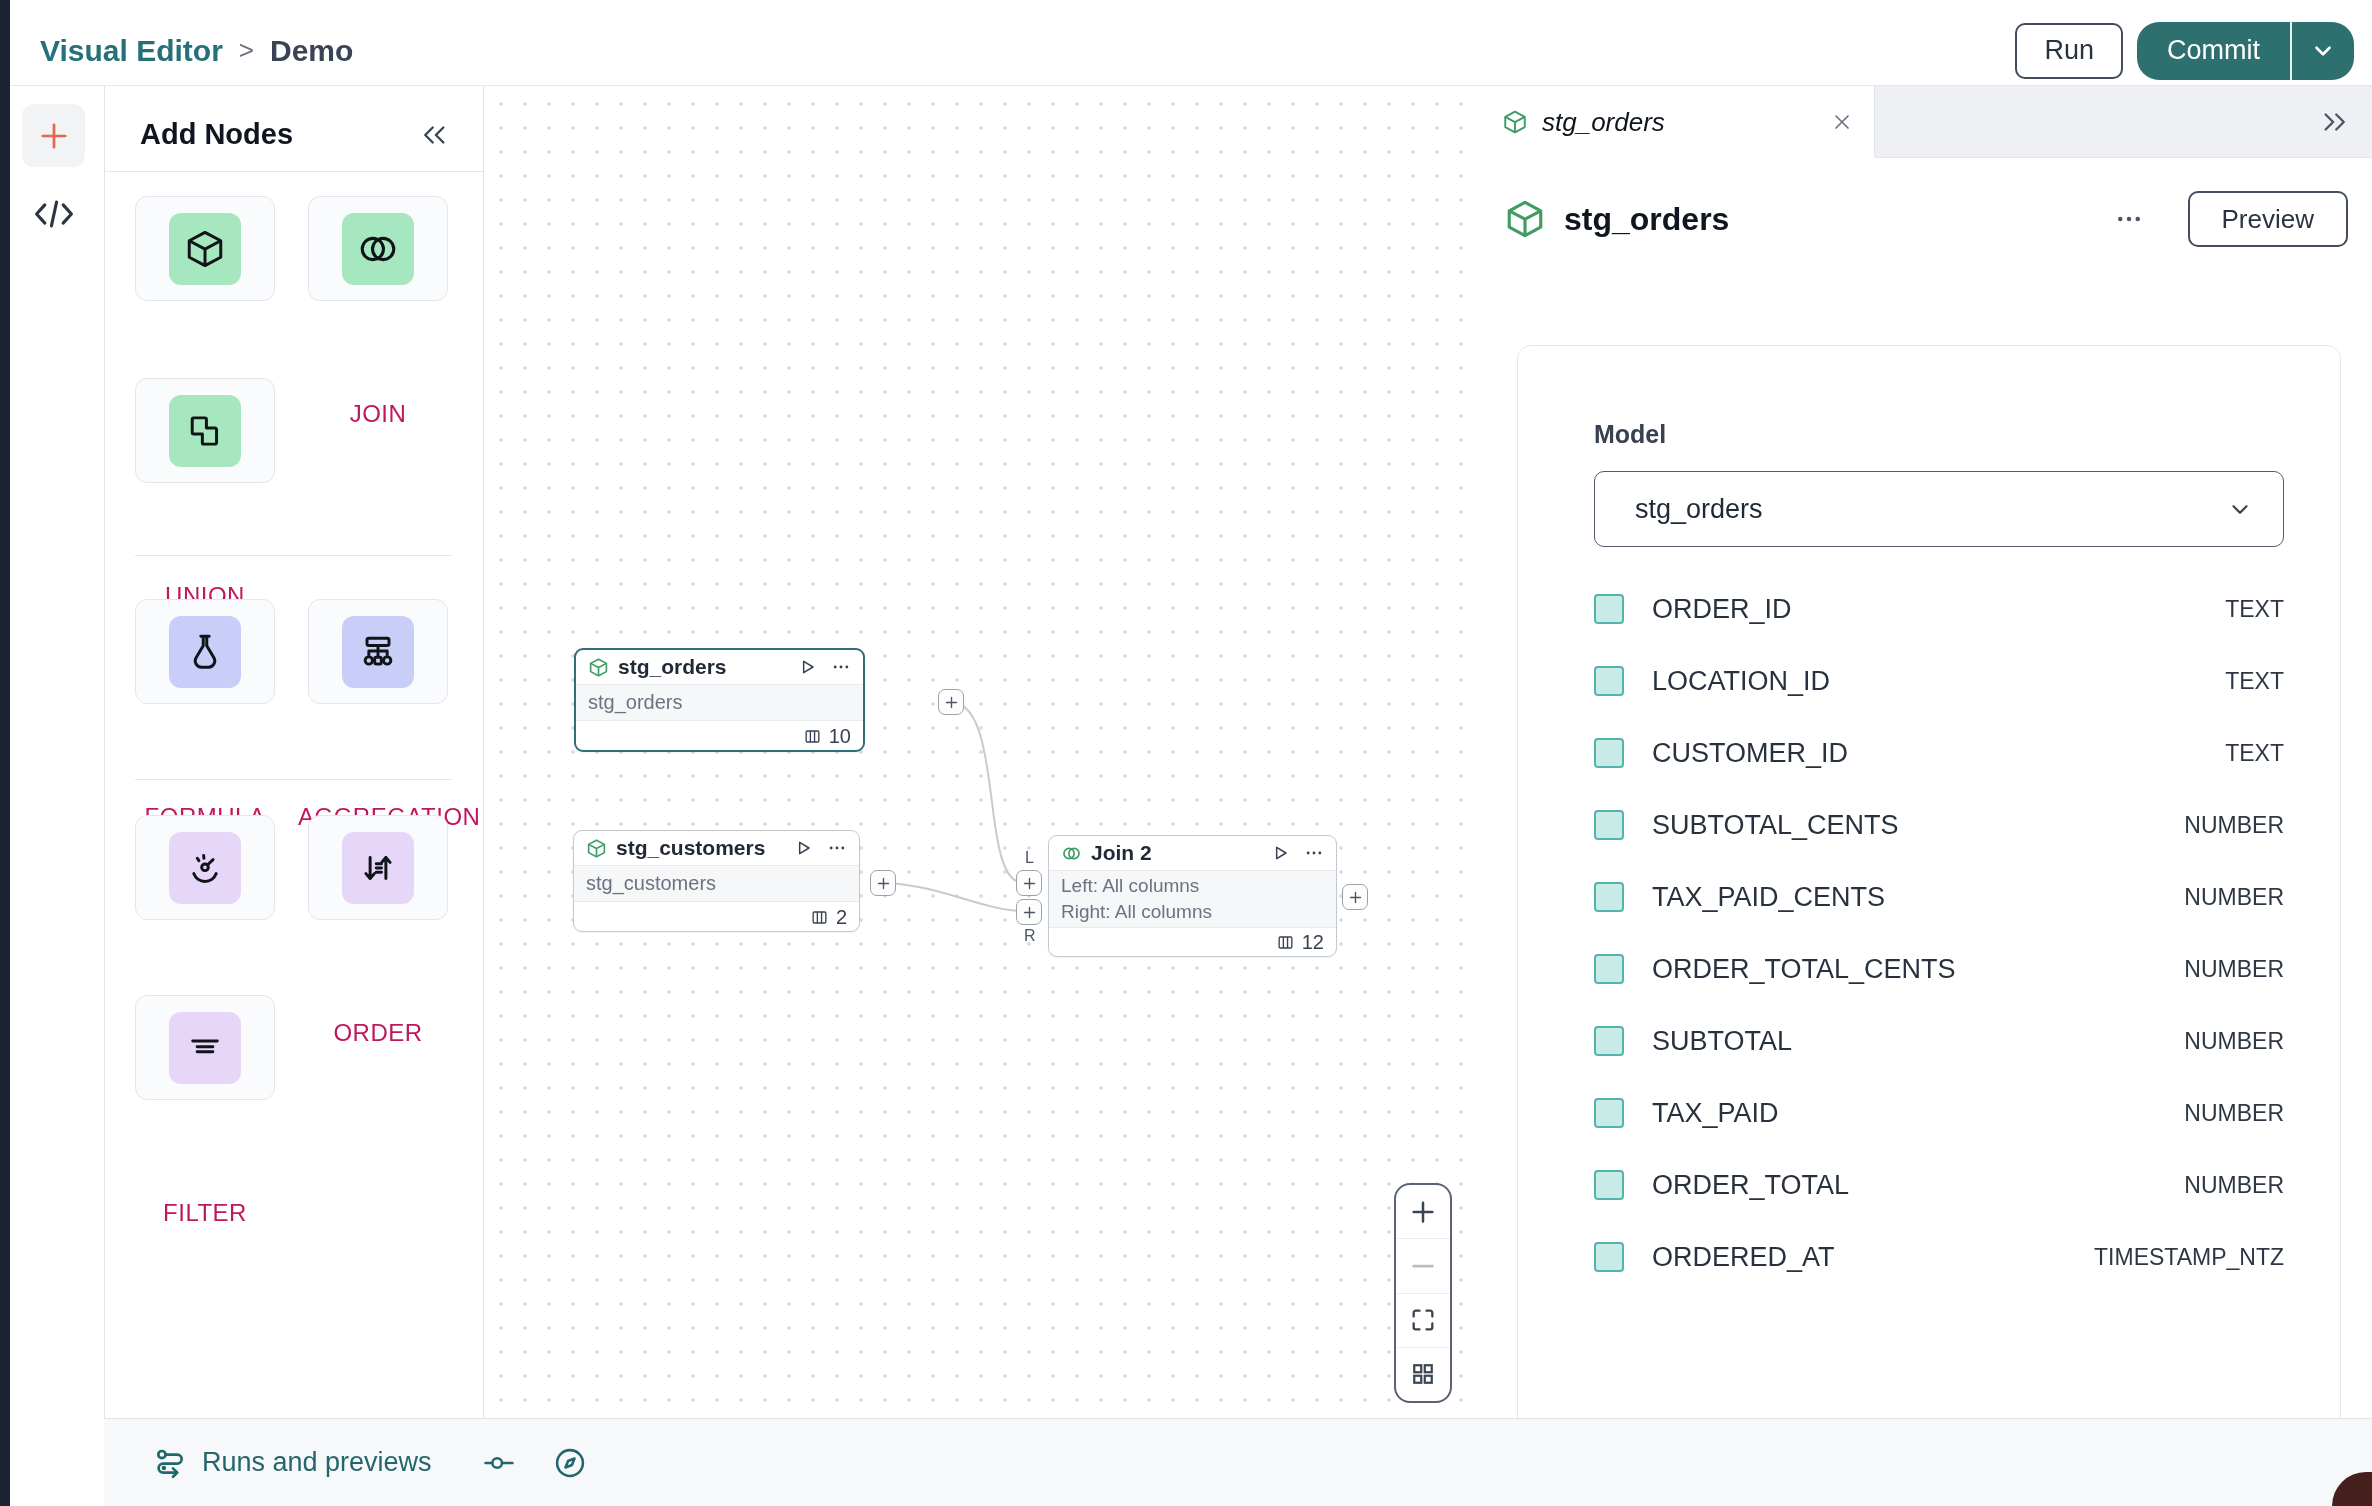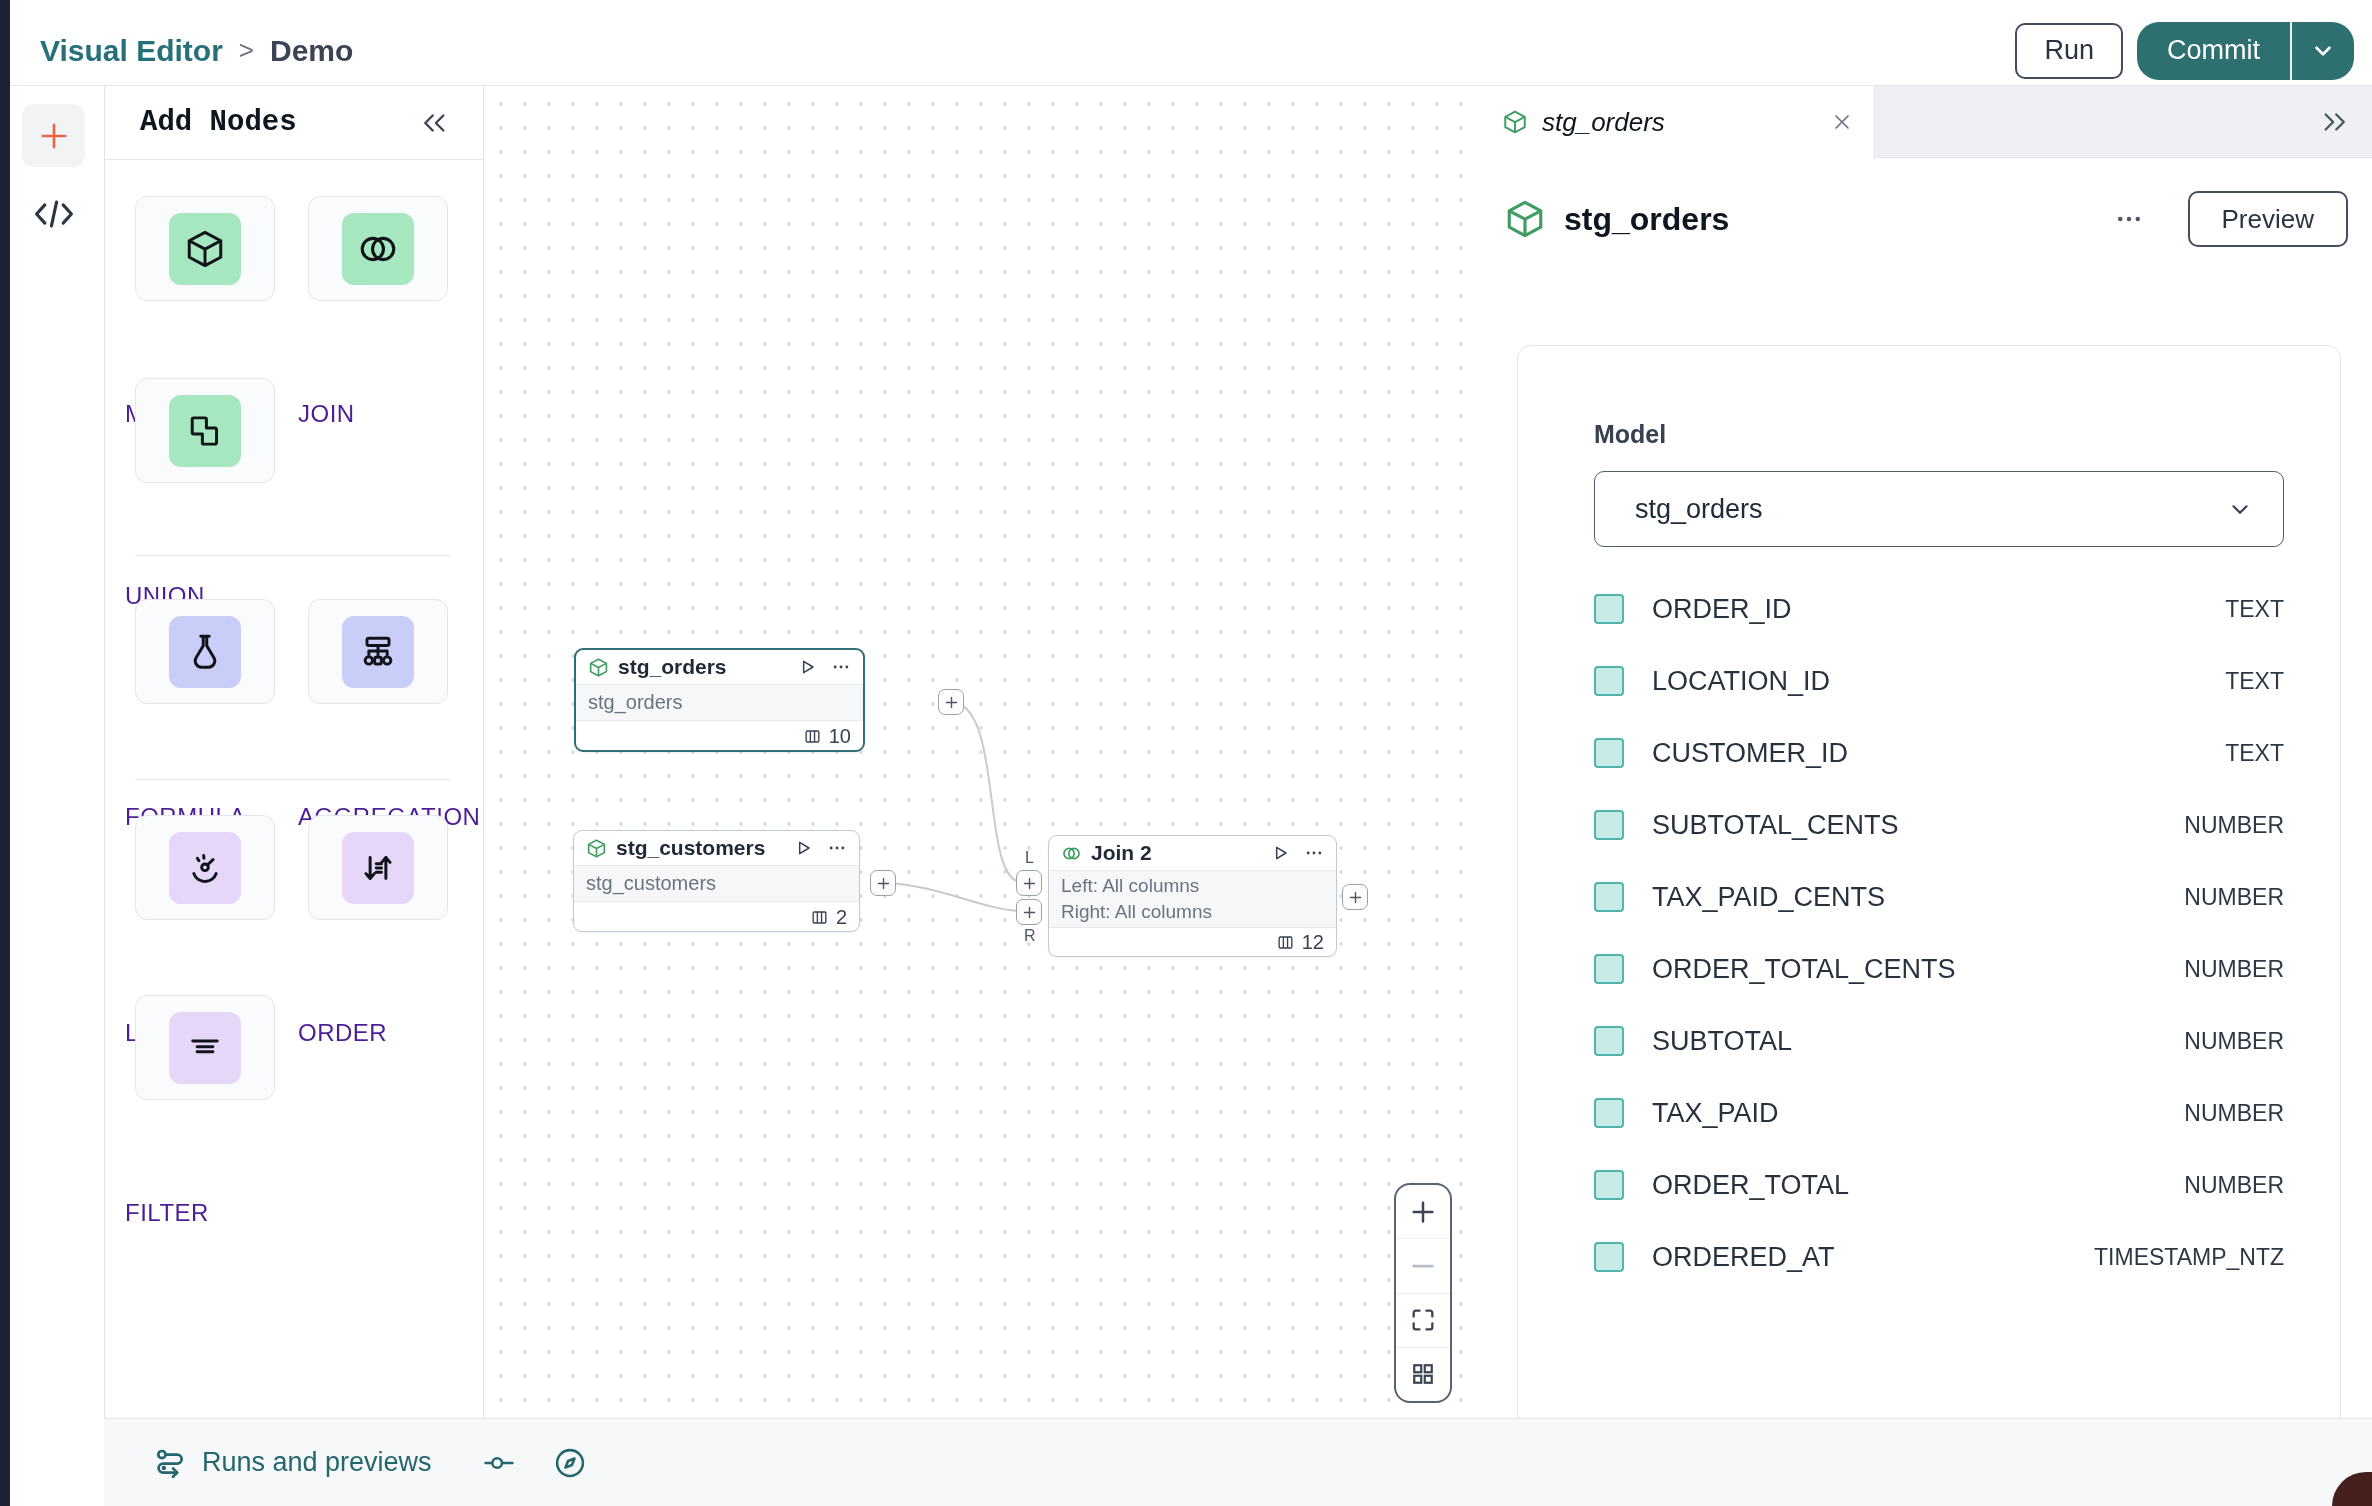--- a/index.html
+++ b/index.html
@@ -24,31 +24,31 @@
   .commit-main{display:flex;align-items:center;padding:0 30px;font-size:27px;}
   .commit-div{width:2px;background:rgba(255,255,255,.9);}
   .commit-caret{width:62px;display:flex;align-items:center;justify-content:center;}
   
   .rail{position:absolute;left:10px;top:86px;width:94px;bottom:0;background:#fff;border-right:1px solid #dfe2e6;z-index:6;}
   .rail-add{position:absolute;left:12px;top:18px;width:63px;height:63px;background:#f2f3f5;border-radius:12px;
     display:flex;align-items:center;justify-content:center;cursor:pointer;}
   .rail-code{position:absolute;left:18px;top:108px;width:52px;height:40px;display:flex;align-items:center;justify-content:center;cursor:pointer;}
   
   .panel{position:absolute;left:104px;top:86px;width:379px;bottom:0;background:#fff;border-right:1px solid #dfe2e6;z-index:5;}
-  .panel-head{position:absolute;left:0;top:0;width:100%;height:74px;border-bottom:1px solid #e4e7ea;box-sizing:border-box;
-    display:flex;align-items:center;justify-content:space-between;padding:0 34px 0 36px;font-family:Liberation Mono, monospace;}
+  .panel-head{position:absolute;left:0;top:12px;width:100%;height:74px;border-bottom:1px solid #e4e7ea;box-sizing:border-box;
+    display:flex;align-items:center;justify-content:space-between;padding:0 34px 0 36px;}
   .panel-title{font-size:29px;font-weight:bold;color:#10161f;}
   .collapse{color:#3b4453;cursor:pointer;}
   .pcard{position:absolute;width:140px;height:105px;background:#fafbfc;border:1px solid #e3e6ea;border-radius:12px;
     display:flex;align-items:center;justify-content:center;cursor:pointer;box-sizing:border-box;}
   .psq{width:72px;height:72px;border-radius:12px;display:flex;align-items:center;justify-content:center;color:#101419;}
   .tint-green{background:#a7e7c0;}
   .tint-lavender{background:#c9cef8;}
   .tint-purple{background:#e6d7f8;}
-  .plabel{position:absolute;width:160px;font-size:24px;color:#4c1d95;letter-spacing:.5px;}
+  .plabel{position:absolute;width:160px;text-align:center;font-size:24px;color:#be185d;letter-spacing:.5px;}
   .pdivider{position:absolute;left:31px;width:316px;height:1px;background:#e4e7ea;}
   
   .canvas{position:absolute;left:483px;top:86px;width:991px;bottom:76px;background:#fff;border-right:1px solid #dfe2e6;
     background-image:radial-gradient(#dde1e6 1.6px,transparent 1.6px);background-size:24px 24px;background-position:6px 6px;}
   .wires{position:absolute;left:0;top:0;width:991px;height:1344px;pointer-events:none;}
   .cnode{position:absolute;background:#fff;border-radius:9px;box-sizing:border-box;box-shadow:0 1px 2px rgba(20,30,40,.06);}
   .cnode.selected{border:2.5px solid #2f7076;}
   .cnode.normal{border:1.5px solid #c3c9d1;}
   .cnode-head{height:34px;display:flex;align-items:center;gap:9px;padding:0 12px;}
   .cnode-title{flex:1;font-size:21px;font-weight:bold;color:#1f2937;}

